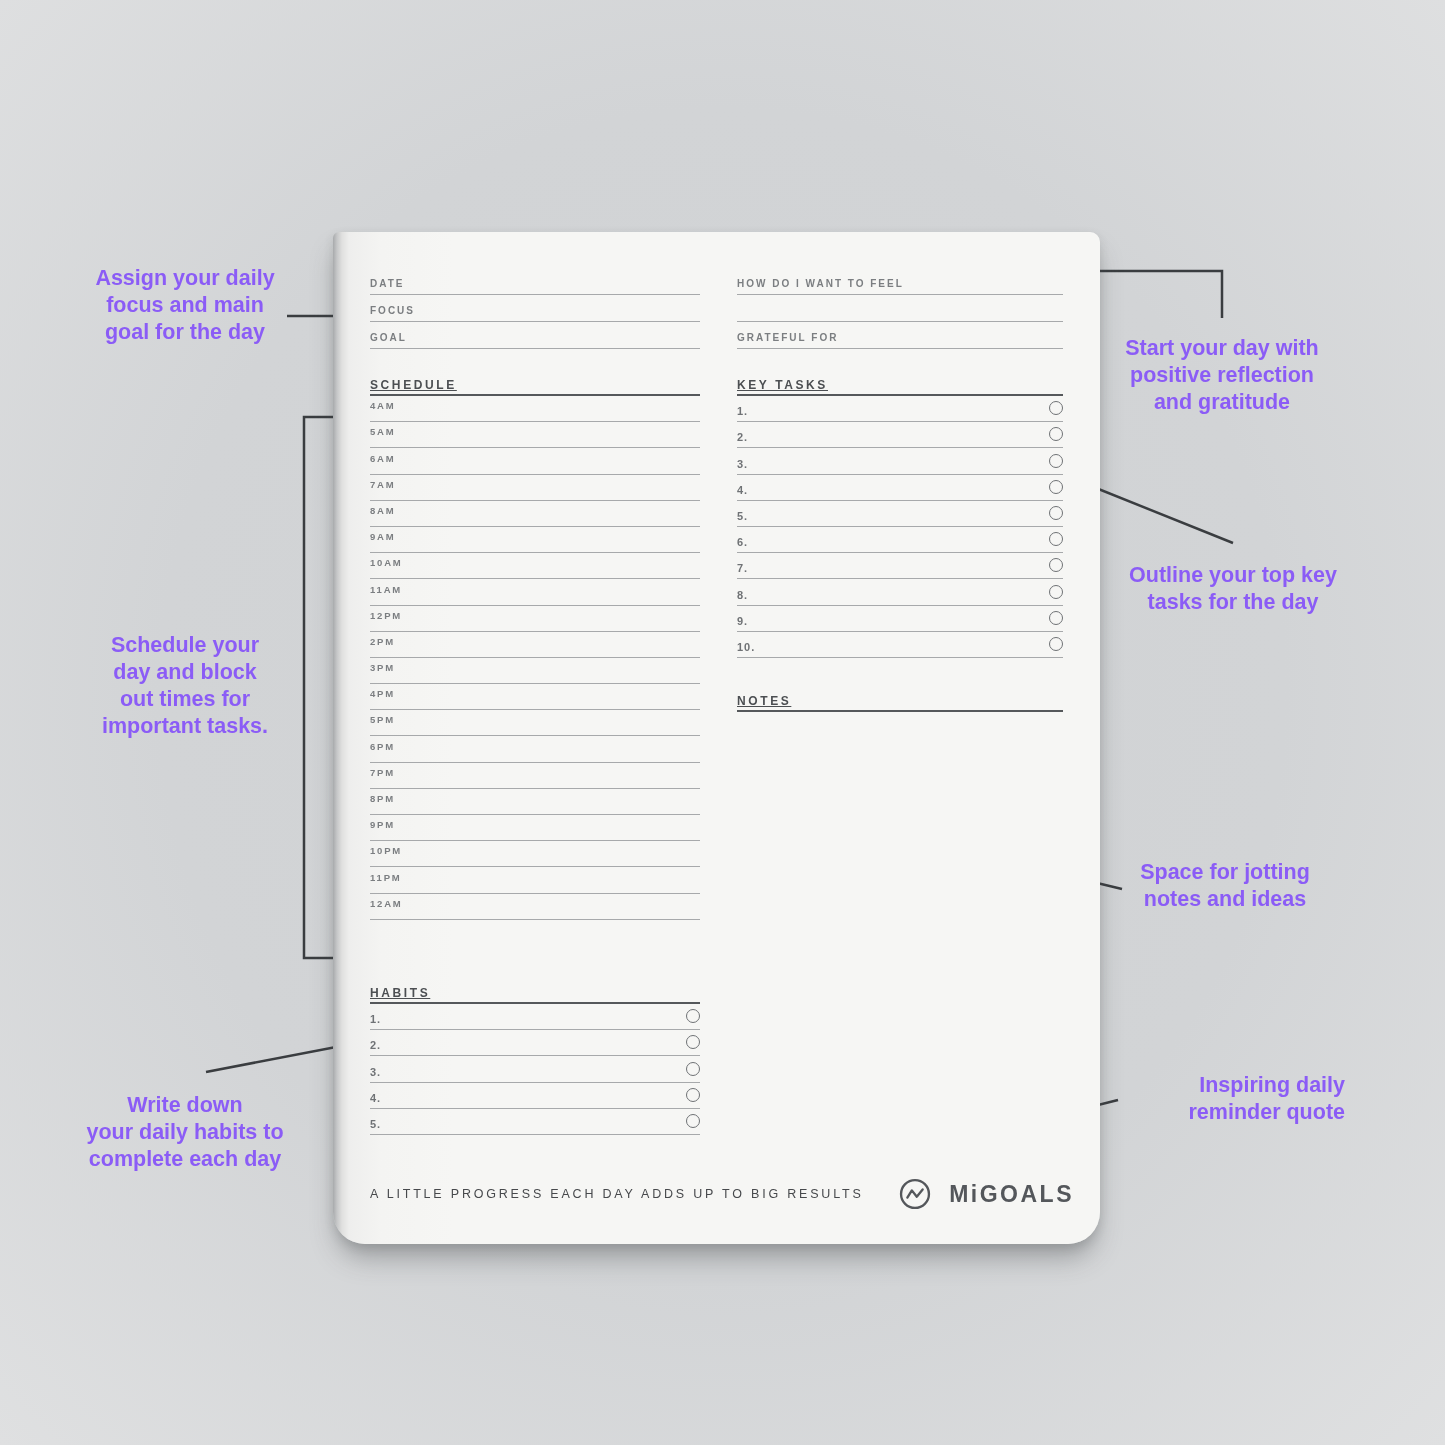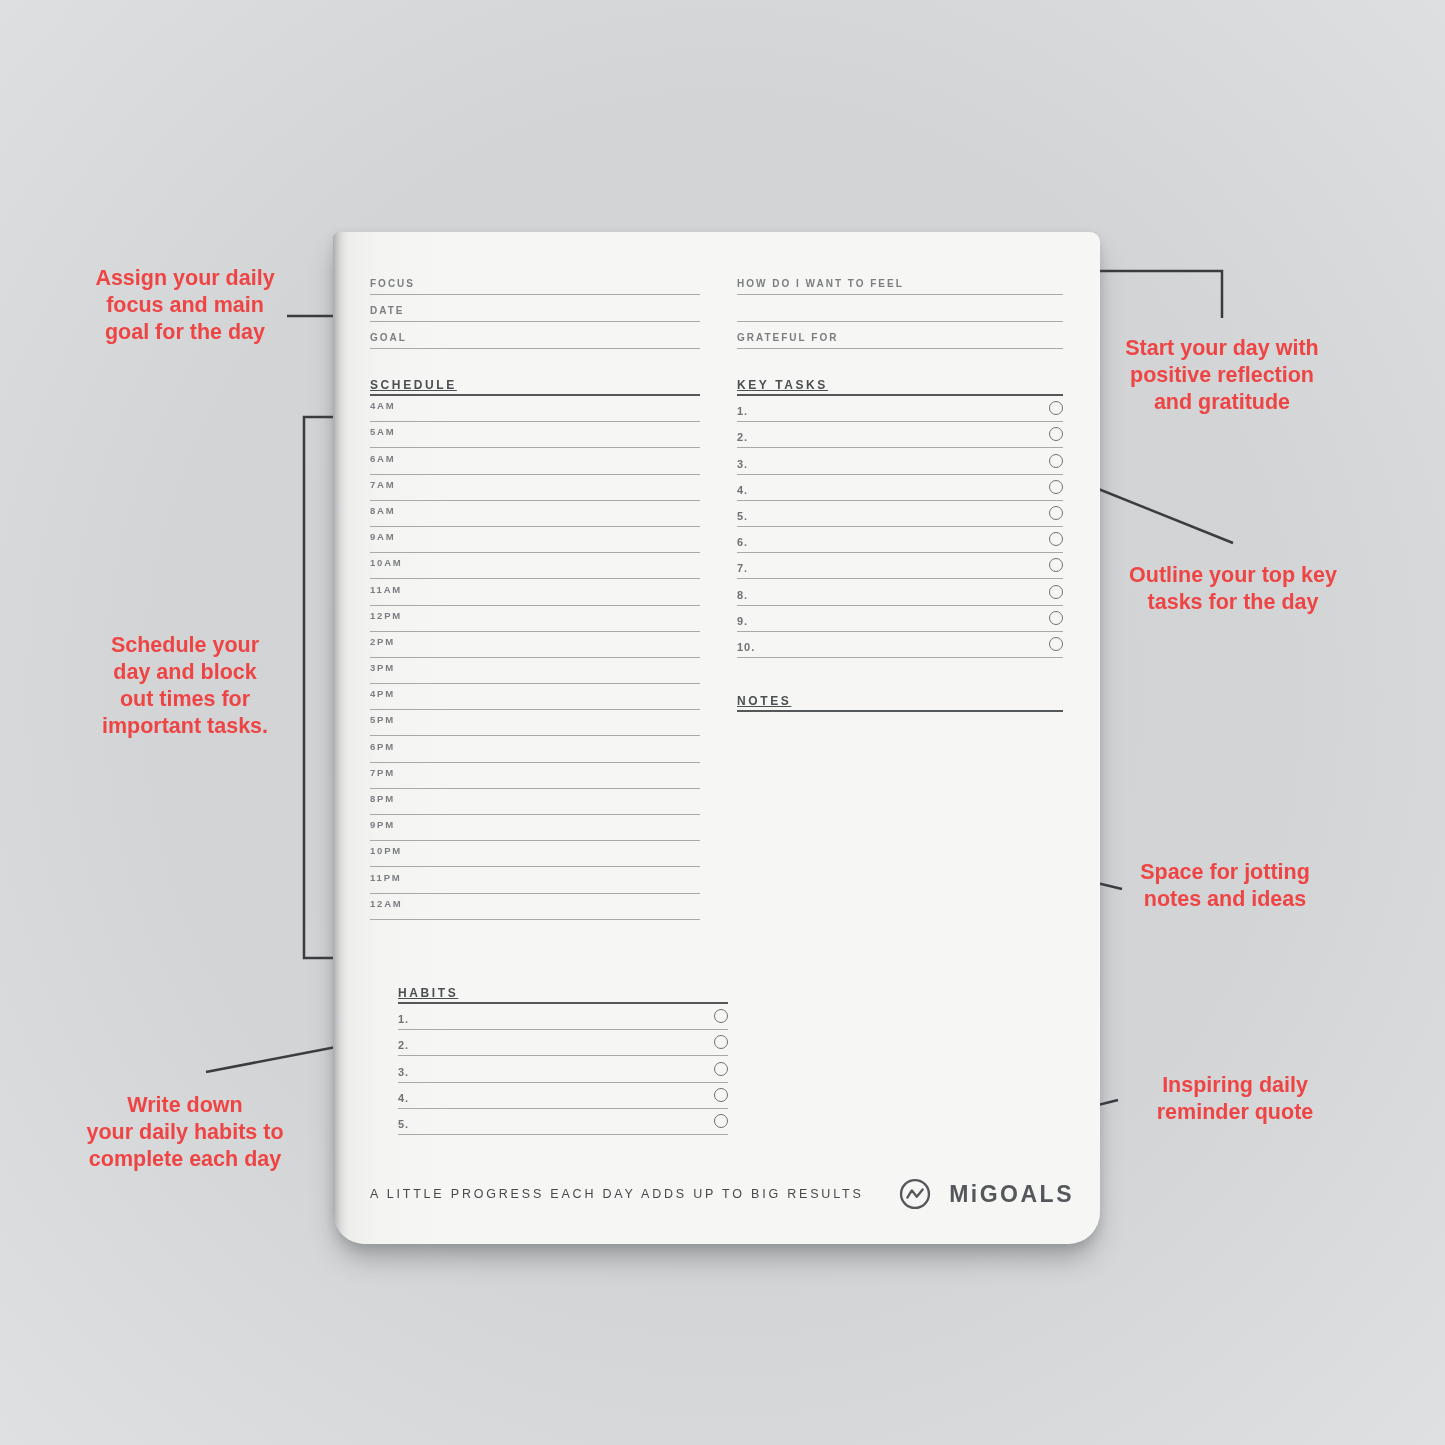--- a/index.html
+++ b/index.html
@@ -24,28 +24,28 @@
   .srow{height:26.2px;border-bottom:1px solid #a7a9ab;display:flex;align-items:flex-end;padding-bottom:10px;box-sizing:border-box;}
   .slabel{font-size:9.5px;letter-spacing:1.8px;color:#7b7e81;font-weight:bold;}
   .trow{height:26.2px;border-bottom:1px solid #a7a9ab;display:flex;align-items:flex-end;justify-content:space-between;padding-bottom:4px;box-sizing:border-box;}
   .tnum{font-size:11px;color:#6f7275;font-weight:bold;letter-spacing:1px;}
   .circle{width:12px;height:12px;border:1.5px solid #6f7275;border-radius:50%;margin-bottom:2px;}
   .footer{position:absolute;left:37px;right:26px;top:944px;display:flex;justify-content:space-between;align-items:center;}
   .quote{font-size:12.5px;font-weight:normal;letter-spacing:2.8px;color:#47494c;}
   .brand{display:flex;align-items:center;gap:16px;color:#54575b;}
   .brand-text{font-size:23px;letter-spacing:2.5px;font-weight:bold;color:#54575b;}
   
-  .note{position:absolute;text-align:center;font-weight:bold;font-size:21.5px;line-height:27px;color:#ef4444;}
+  .note{position:absolute;text-align:center;font-weight:bold;font-size:21.5px;line-height:27px;color:#8b5cf6;}
   #ann-focus{left:75px;top:265px;width:220px;}
   #ann-schedule{left:75px;top:632px;width:220px;}
   #ann-habits{left:55px;top:1092px;width:260px;}
   #ann-reflection{left:1112px;top:335px;width:220px;}
   #ann-keytasks{left:1113px;top:562px;width:240px;}
   #ann-notes{left:1123px;top:859px;width:204px;}
-  #ann-quote{left:1125px;top:1072px;width:220px;}
+  #ann-quote{left:1125px;top:1072px;width:220px;text-align:right;}
   .connectors{position:absolute;left:0;top:0;pointer-events:none;}
   .connectors polyline,.connectors line{stroke:#3a3d40;stroke-width:2.5;fill:none;}
   .connectors circle{fill:#303336;}
 </style>
 </head>
 <body>
 
 <svg class="connectors" width="1445" height="1445">
   <line x1="287" y1="316" x2="356" y2="316"></line>
   <circle cx="356" cy="316" r="6.5"></circle>
@@ -101,24 +101,24 @@
 </div>
 <div class="note" id="ann-quote">
   <div>Inspiring daily</div>
   <div>reminder quote</div>
 </div>
 
 <div class="pad">
 
   <div class="abs col-left" style="top:36px;">
       <div class="frow">
+      <span class="flabel">DATE</span>
+    </div>
+      <div class="frow">
       <span class="flabel">FOCUS</span>
-    </div>
-      <div class="frow">
-      <span class="flabel">DATE</span>
     </div>
       <div class="frow">
       <span class="flabel">GOAL</span>
     </div>
     </div>
 
   <div class="abs col-right" style="top:36px;">
       <div class="frow">
       <span class="flabel">HOW DO I WANT TO FEEL</span>
     </div>
@@ -239,21 +239,21 @@
         <span class="tnum">10.</span>
         <span class="circle"></span>
       </div>
       </div>
   </div>
 
   <div class="abs col-right" style="top:462px;">
     <div class="section-header">NOTES</div>
   </div>
 
-  <div class="abs col-left" style="top:754px;margin-left:28px;">
+  <div class="abs col-left" style="top:754px;">
     <div class="section-header">HABITS</div>
     <div>
         <div class="trow">
         <span class="tnum">1.</span>
         <span class="circle"></span>
       </div>
         <div class="trow">
         <span class="tnum">2.</span>
         <span class="circle"></span>
       </div>

